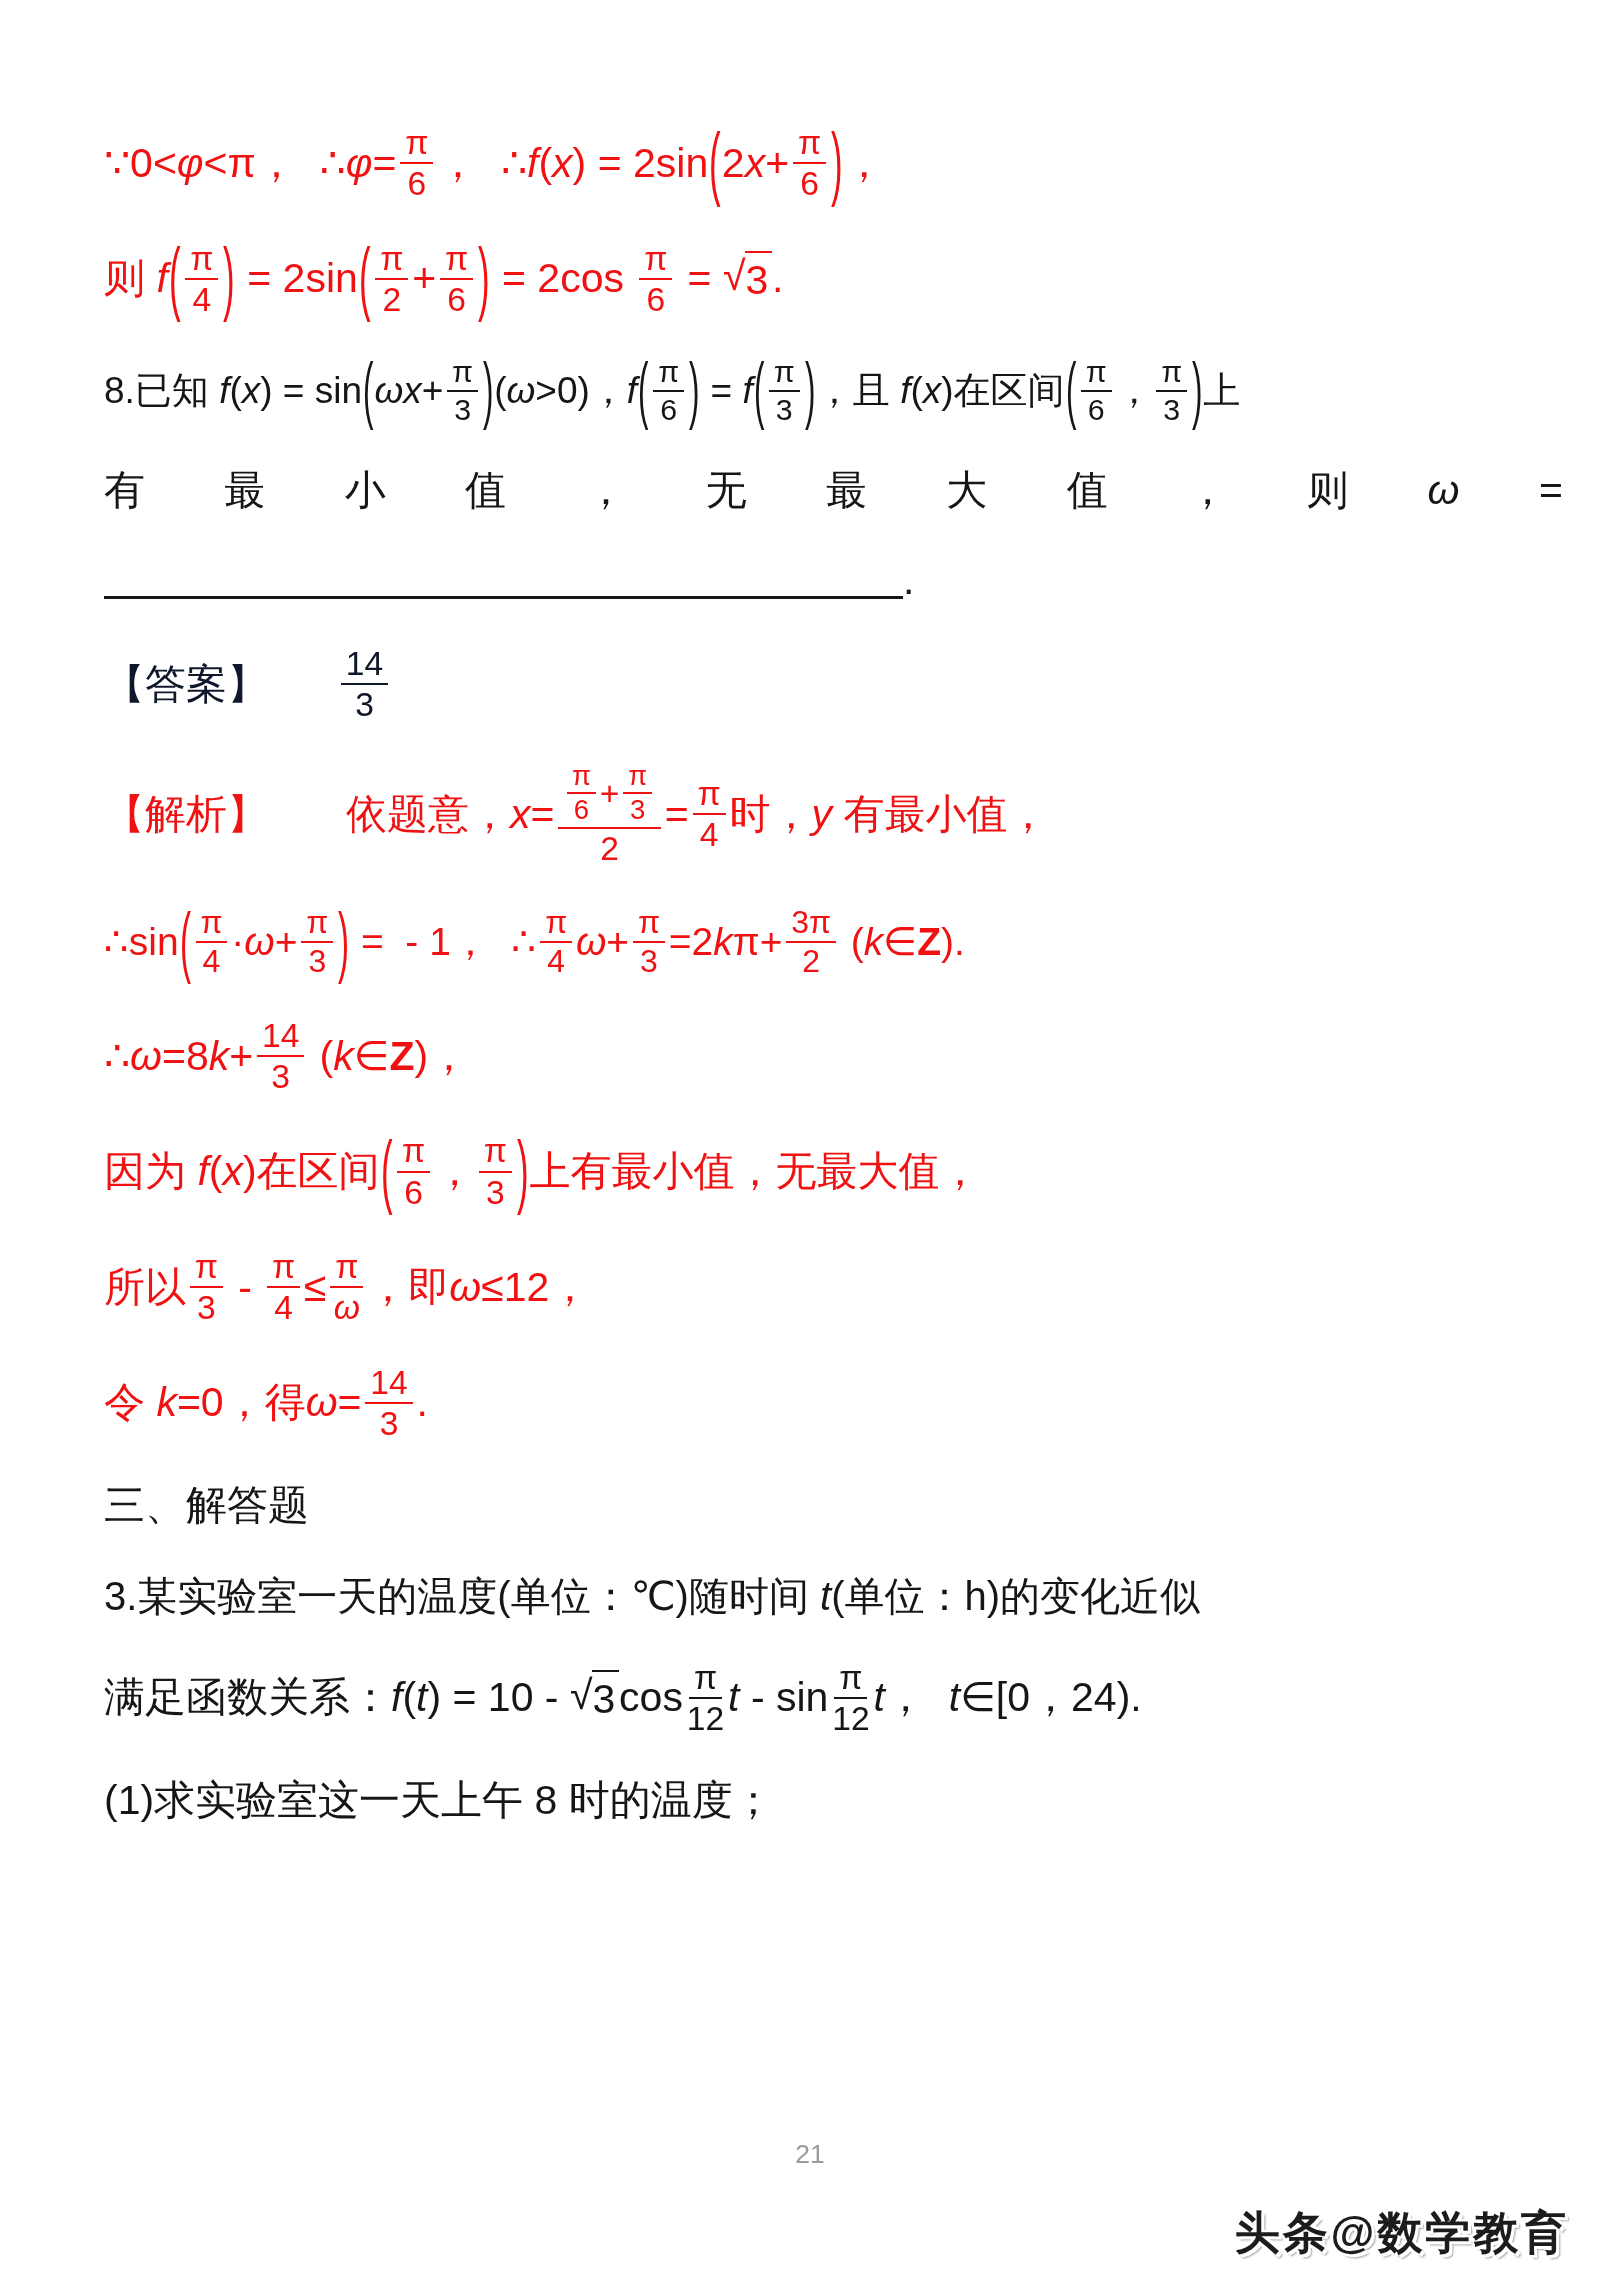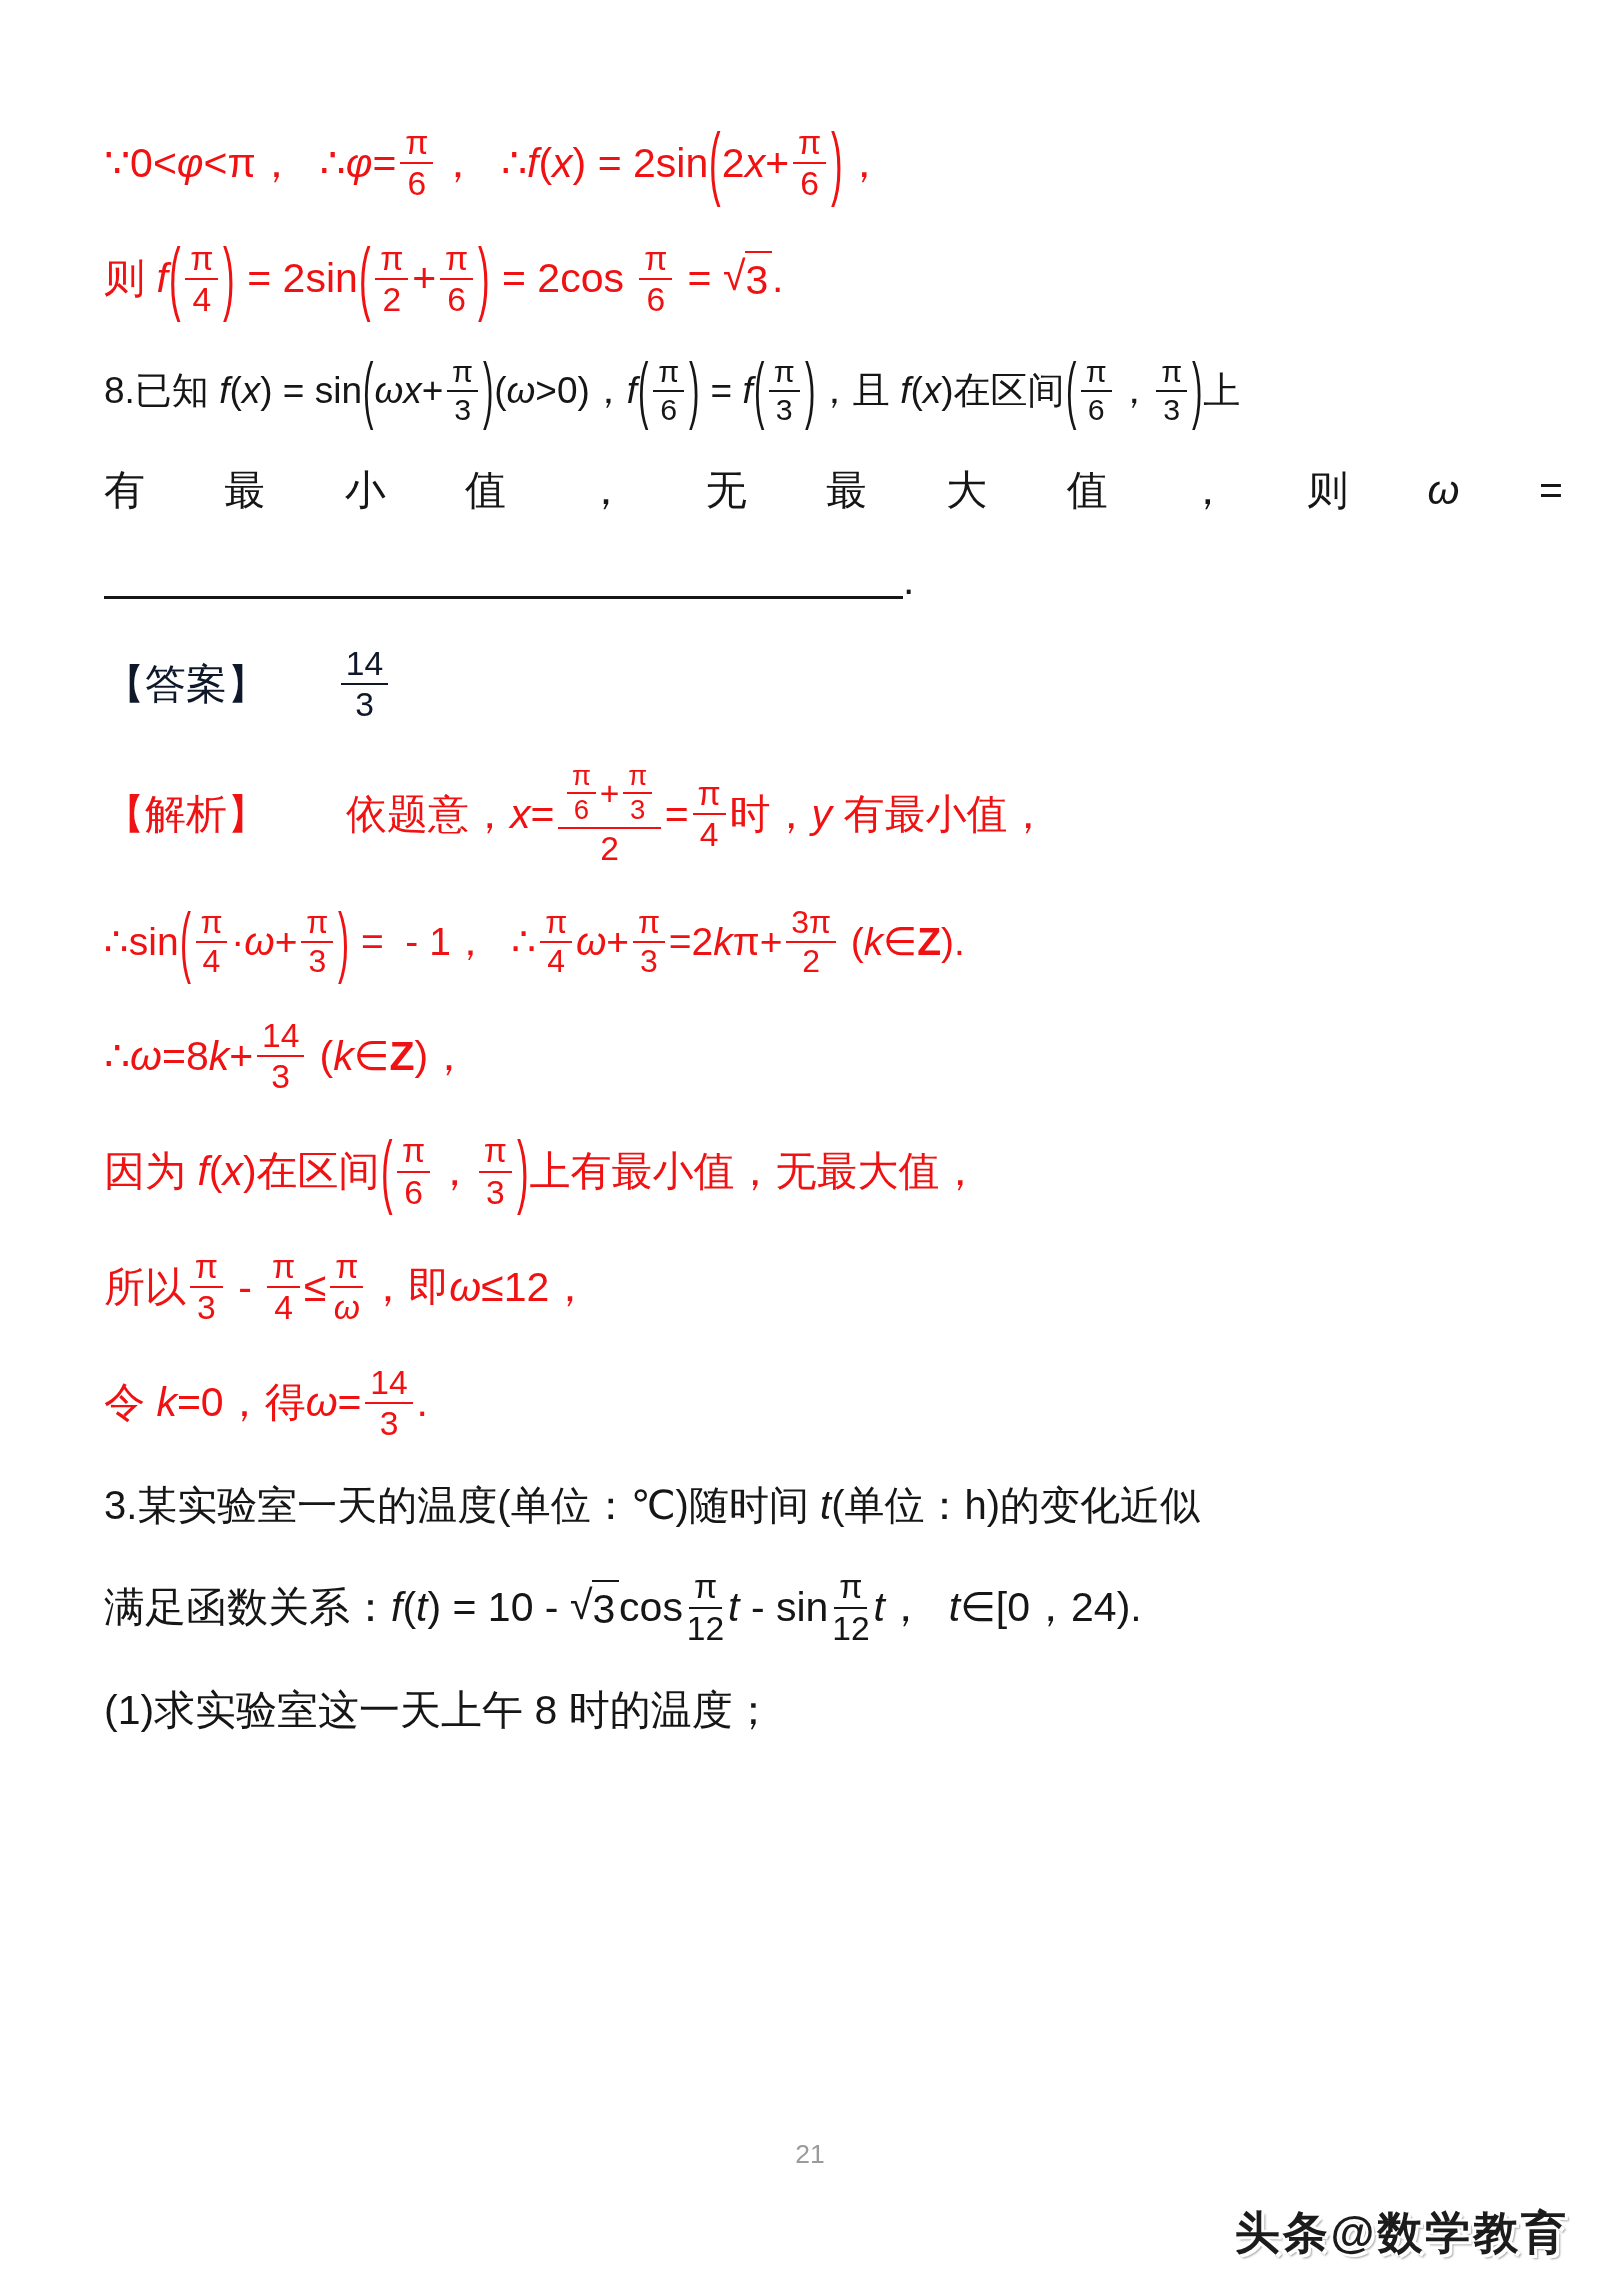--- a/index.html
+++ b/index.html
@@ -39,20 +39,21 @@
     <div class="line" data-line="q8-statement" style="color: rgb(22, 22, 22);"><span class="tok">8.已知 </span><span class="tok it">f</span><span class="tok">(</span><span class="tok it">x</span><span class="tok">) = sin</span><span class="paren" style="transform: scaleY(2) scaleX(0.85);">(</span><span class="tok it">ωx</span><span class="tok">+</span><span class="frac"><span class="num"><span class="tok">π</span></span><span class="den"><span class="tok">3</span></span></span><span class="paren" style="transform: scaleY(2) scaleX(0.85);">)</span><span class="tok">(</span><span class="tok it">ω</span><span class="tok">&gt;0)，</span><span class="tok it">f</span><span class="paren" style="transform: scaleY(2) scaleX(0.85);">(</span><span class="frac"><span class="num"><span class="tok">π</span></span><span class="den"><span class="tok">6</span></span></span><span class="paren" style="transform: scaleY(2) scaleX(0.85);">)</span><span class="tok"> = </span><span class="tok it">f</span><span class="paren" style="transform: scaleY(2) scaleX(0.85);">(</span><span class="frac"><span class="num"><span class="tok">π</span></span><span class="den"><span class="tok">3</span></span></span><span class="paren" style="transform: scaleY(2) scaleX(0.85);">)</span><span class="tok">，且 </span><span class="tok it">f</span><span class="tok">(</span><span class="tok it">x</span><span class="tok">)在区间</span><span class="paren" style="transform: scaleY(2) scaleX(0.85);">(</span><span class="frac"><span class="num"><span class="tok">π</span></span><span class="den"><span class="tok">6</span></span></span><span class="tok">，</span><span class="frac"><span class="num"><span class="tok">π</span></span><span class="den"><span class="tok">3</span></span></span><span class="paren" style="transform: scaleY(2) scaleX(0.85);">)</span><span class="tok">上</span></div>
     <div class="line justify" data-line="q8-statement-2" style="color: rgb(22, 22, 22);"><span class="tok">有</span><span class="tok">最</span><span class="tok">小</span><span class="tok">值</span><span class="tok">，</span><span class="tok">无</span><span class="tok">最</span><span class="tok">大</span><span class="tok">值</span><span class="tok">，</span><span class="tok">则</span><span class="tok it">ω</span><span class="tok">=</span></div>
     <div class="line" data-line="q8-blank" style="color: rgb(22, 22, 22);"><span class="blank" style="width: 799px;"></span><span class="tok">.</span></div>
     <div class="line" data-line="q8-answer" style="color: #0f172a;"><span class="tok">【答案】</span><span class="gap" style="width: 69px;"></span><span class="frac"><span class="num"><span class="tok">14</span></span><span class="den"><span class="tok">3</span></span></span></div>
     <div class="line" data-line="q8-analysis-1" style="color: rgb(240, 18, 18);"><span class="tok">【解析】</span><span class="gap" style="width: 78px;"></span><span class="tok">依题意，</span><span class="tok it">x</span><span class="tok">=</span><span class="frac"><span class="num"><span class="frac"><span class="num"><span class="tok">π</span></span><span class="den"><span class="tok">6</span></span></span><span class="tok">+</span><span class="frac"><span class="num"><span class="tok">π</span></span><span class="den"><span class="tok">3</span></span></span></span><span class="den"><span class="tok">2</span></span></span><span class="tok">=</span><span class="frac"><span class="num"><span class="tok">π</span></span><span class="den"><span class="tok">4</span></span></span><span class="tok">时，</span><span class="tok it">y</span><span class="tok"> 有最小值，</span></div>
     <div class="line" data-line="q8-analysis-2" style="color: rgb(240, 18, 18);"><span class="tok">∴sin</span><span class="paren" style="transform: scaleY(2) scaleX(0.85);">(</span><span class="frac"><span class="num"><span class="tok">π</span></span><span class="den"><span class="tok">4</span></span></span><span class="tok">·</span><span class="tok it">ω</span><span class="tok">+</span><span class="frac"><span class="num"><span class="tok">π</span></span><span class="den"><span class="tok">3</span></span></span><span class="paren" style="transform: scaleY(2) scaleX(0.85);">)</span><span class="tok"> =  - 1，  ∴</span><span class="frac"><span class="num"><span class="tok">π</span></span><span class="den"><span class="tok">4</span></span></span><span class="tok it">ω</span><span class="tok">+</span><span class="frac"><span class="num"><span class="tok">π</span></span><span class="den"><span class="tok">3</span></span></span><span class="tok">=2</span><span class="tok it">k</span><span class="tok">π+</span><span class="frac"><span class="num"><span class="tok">3π</span></span><span class="den"><span class="tok">2</span></span></span><span class="tok"> (</span><span class="tok it">k</span><span class="tok">∈</span><span class="tok bold">Z</span><span class="tok">).</span></div>
     <div class="line" data-line="q8-analysis-3" style="color: rgb(240, 18, 18);"><span class="tok">∴</span><span class="tok it">ω</span><span class="tok">=8</span><span class="tok it">k</span><span class="tok">+</span><span class="frac"><span class="num"><span class="tok">14</span></span><span class="den"><span class="tok">3</span></span></span><span class="tok"> (</span><span class="tok it">k</span><span class="tok">∈</span><span class="tok bold">Z</span><span class="tok">)，</span></div>
     <div class="line" data-line="q8-analysis-4" style="color: rgb(240, 18, 18);"><span class="tok">因为 </span><span class="tok it">f</span><span class="tok">(</span><span class="tok it">x</span><span class="tok">)在区间</span><span class="paren" style="transform: scaleY(2) scaleX(0.85);">(</span><span class="frac"><span class="num"><span class="tok">π</span></span><span class="den"><span class="tok">6</span></span></span><span class="tok">，</span><span class="frac"><span class="num"><span class="tok">π</span></span><span class="den"><span class="tok">3</span></span></span><span class="paren" style="transform: scaleY(2) scaleX(0.85);">)</span><span class="tok">上有最小值，无最大值，</span></div>
     <div class="line" data-line="q8-analysis-5" style="color: rgb(240, 18, 18);"><span class="tok">所以</span><span class="frac"><span class="num"><span class="tok">π</span></span><span class="den"><span class="tok">3</span></span></span><span class="tok"> - </span><span class="frac"><span class="num"><span class="tok">π</span></span><span class="den"><span class="tok">4</span></span></span><span class="tok">≤</span><span class="frac"><span class="num"><span class="tok">π</span></span><span class="den"><span class="tok it">ω</span></span></span><span class="tok">，即</span><span class="tok it">ω</span><span class="tok">≤12，</span></div>
     <div class="line" data-line="q8-analysis-6" style="color: rgb(240, 18, 18);"><span class="tok">令 </span><span class="tok it">k</span><span class="tok">=0，得</span><span class="tok it">ω</span><span class="tok">=</span><span class="frac"><span class="num"><span class="tok">14</span></span><span class="den"><span class="tok">3</span></span></span><span class="tok">.</span></div>
+    <div class="line" data-line="section-3-header" style="color: rgb(22, 22, 22);"><span class="tok">三、解答题</span></div>
     <div class="line" data-line="q9-statement-1" style="color: rgb(22, 22, 22);"><span class="tok">3.某实验室一天的温度(单位：℃)随时间 </span><span class="tok it">t</span><span class="tok">(单位：h)的变化近似</span></div>
     <div class="line" data-line="q9-statement-2" style="color: rgb(22, 22, 22);"><span class="tok">满足函数关系：</span><span class="tok it">f</span><span class="tok">(</span><span class="tok it">t</span><span class="tok">) = 10 - </span><span class="sqrt"><span class="rad">√</span><span class="radc"><span class="tok">3</span></span></span><span class="tok">cos</span><span class="frac"><span class="num"><span class="tok">π</span></span><span class="den"><span class="tok">12</span></span></span><span class="tok it">t</span><span class="tok"> - sin</span><span class="frac"><span class="num"><span class="tok">π</span></span><span class="den"><span class="tok">12</span></span></span><span class="tok it">t</span><span class="tok">，  </span><span class="tok it">t</span><span class="tok">∈[0，24).</span></div>
     <div class="line" data-line="q9-part1" style="color: rgb(22, 22, 22);"><span class="tok">(1)求实验室这一天上午 8 时的温度；</span></div>
   </main>
 
 <div id="page-number">21</div>
 <div id="watermark">头条@数学教育</div>
 
 
 </body></html>

